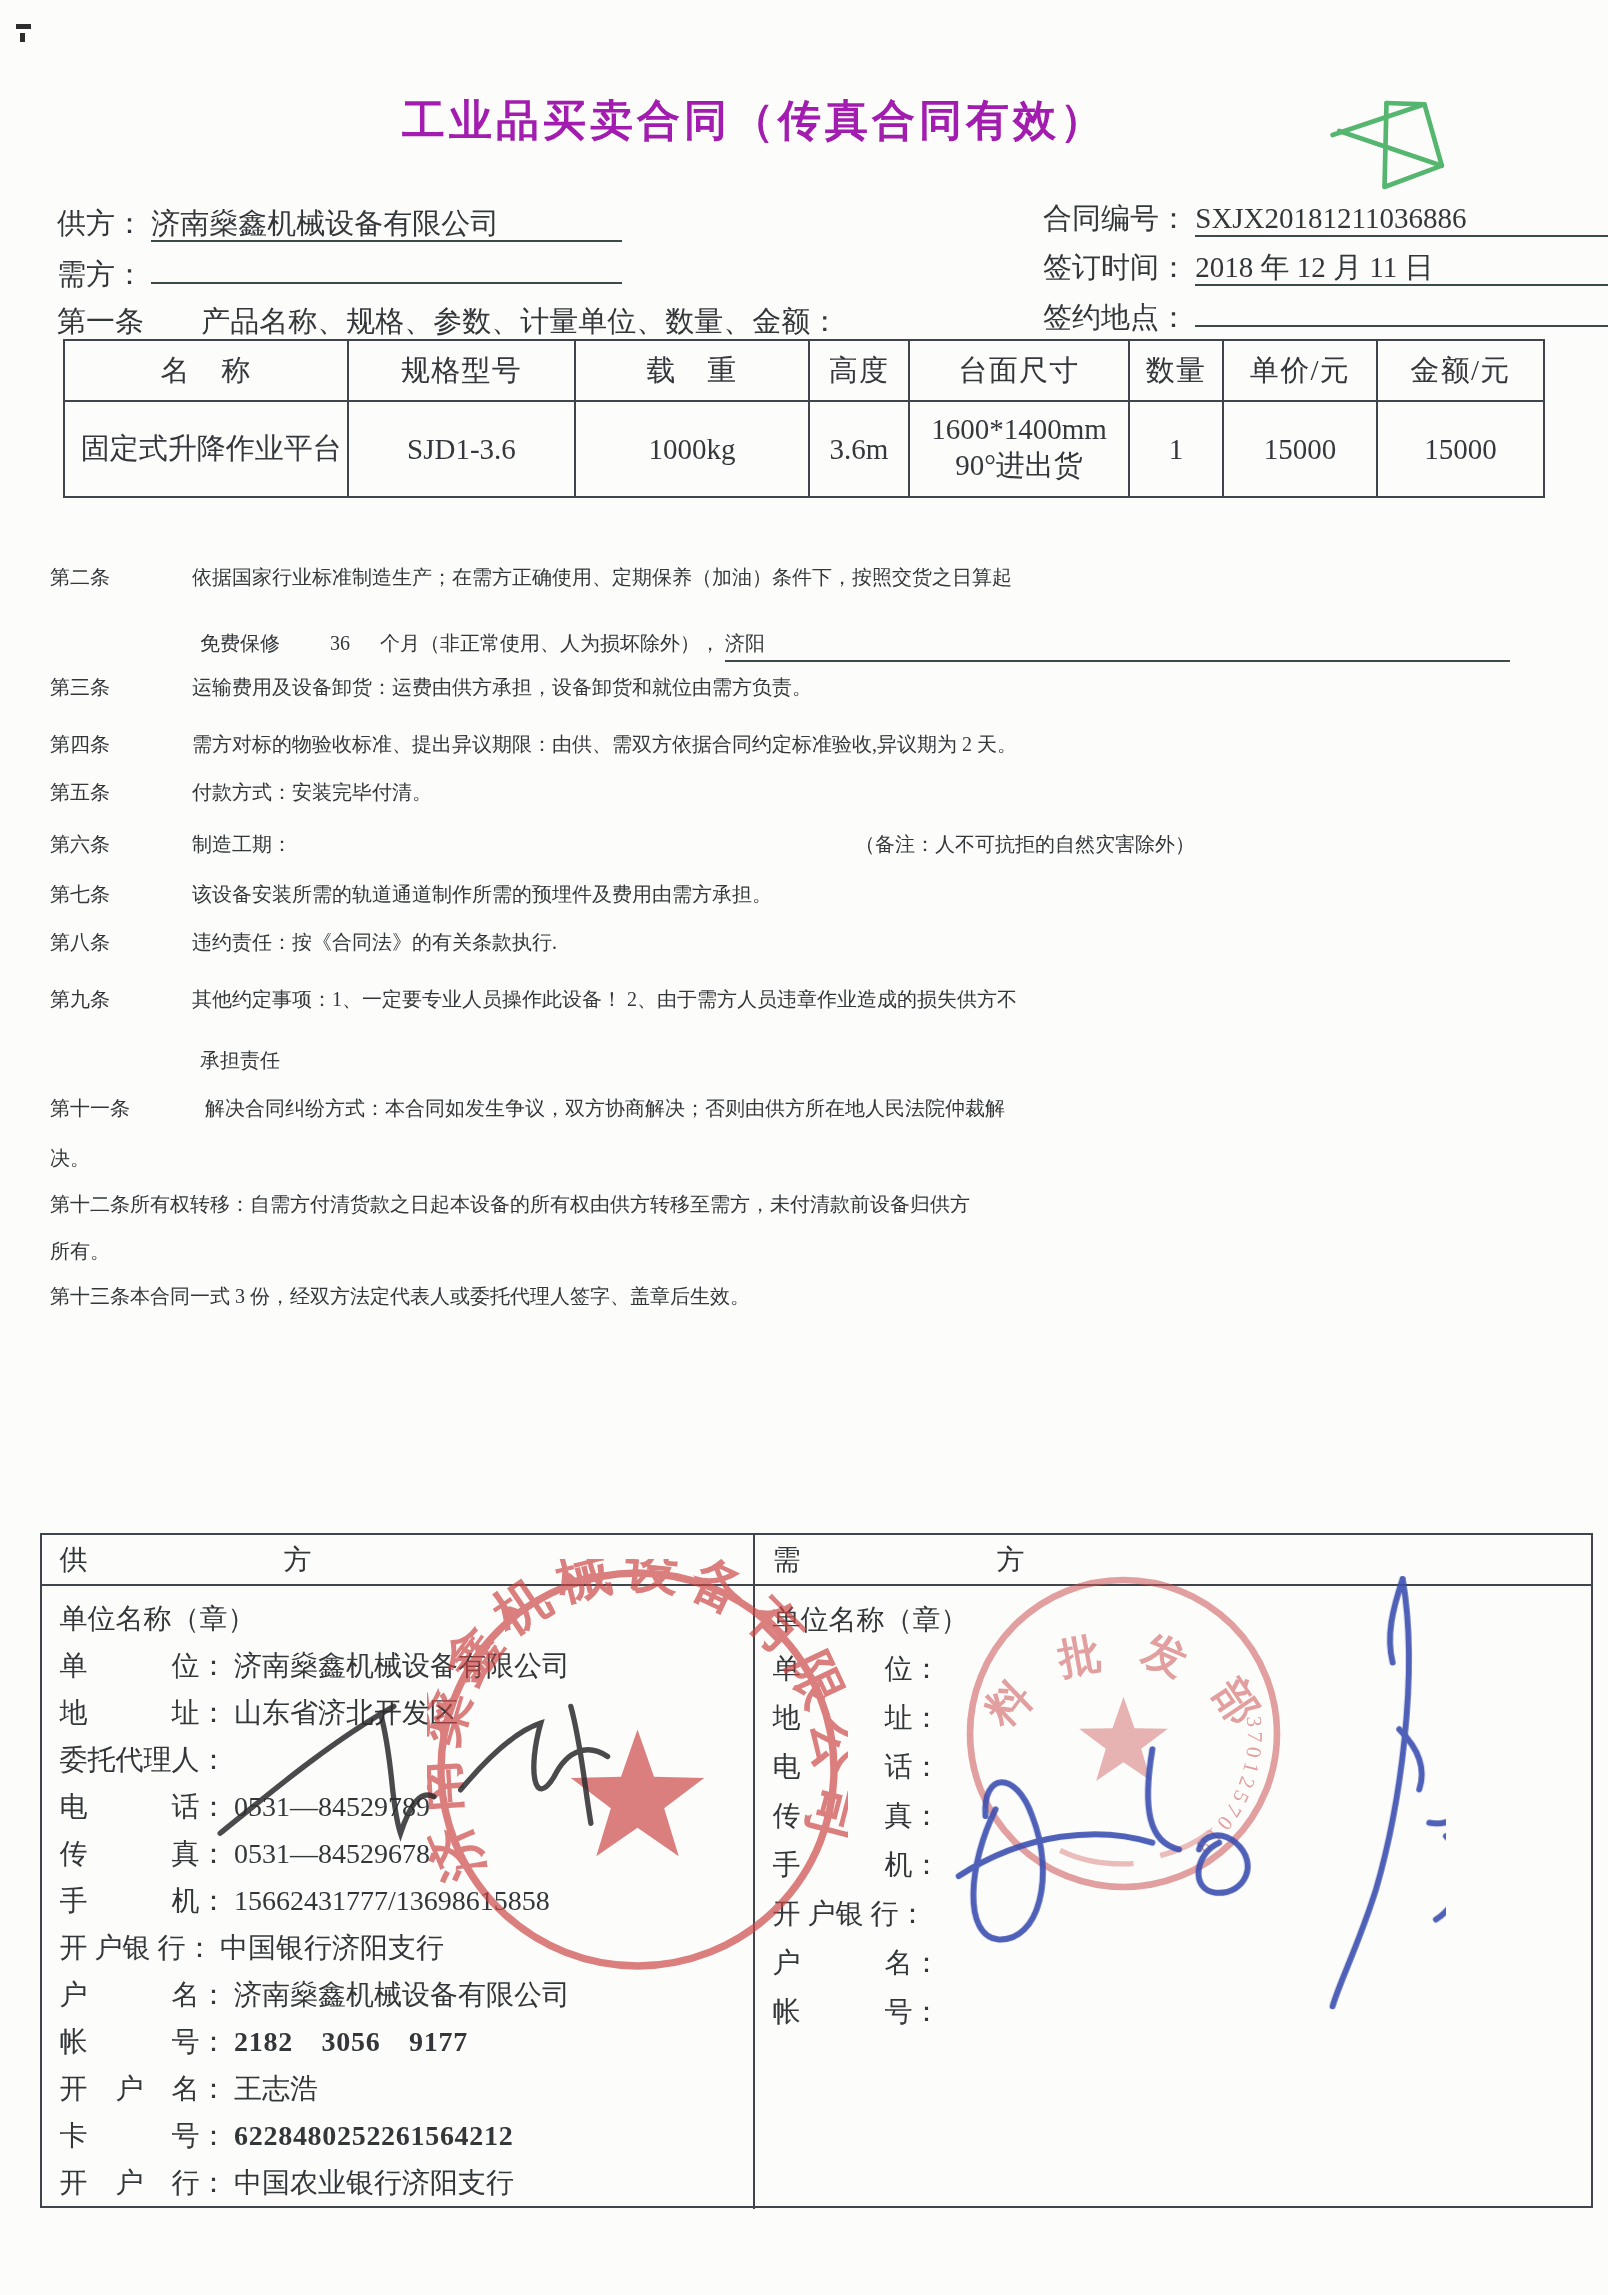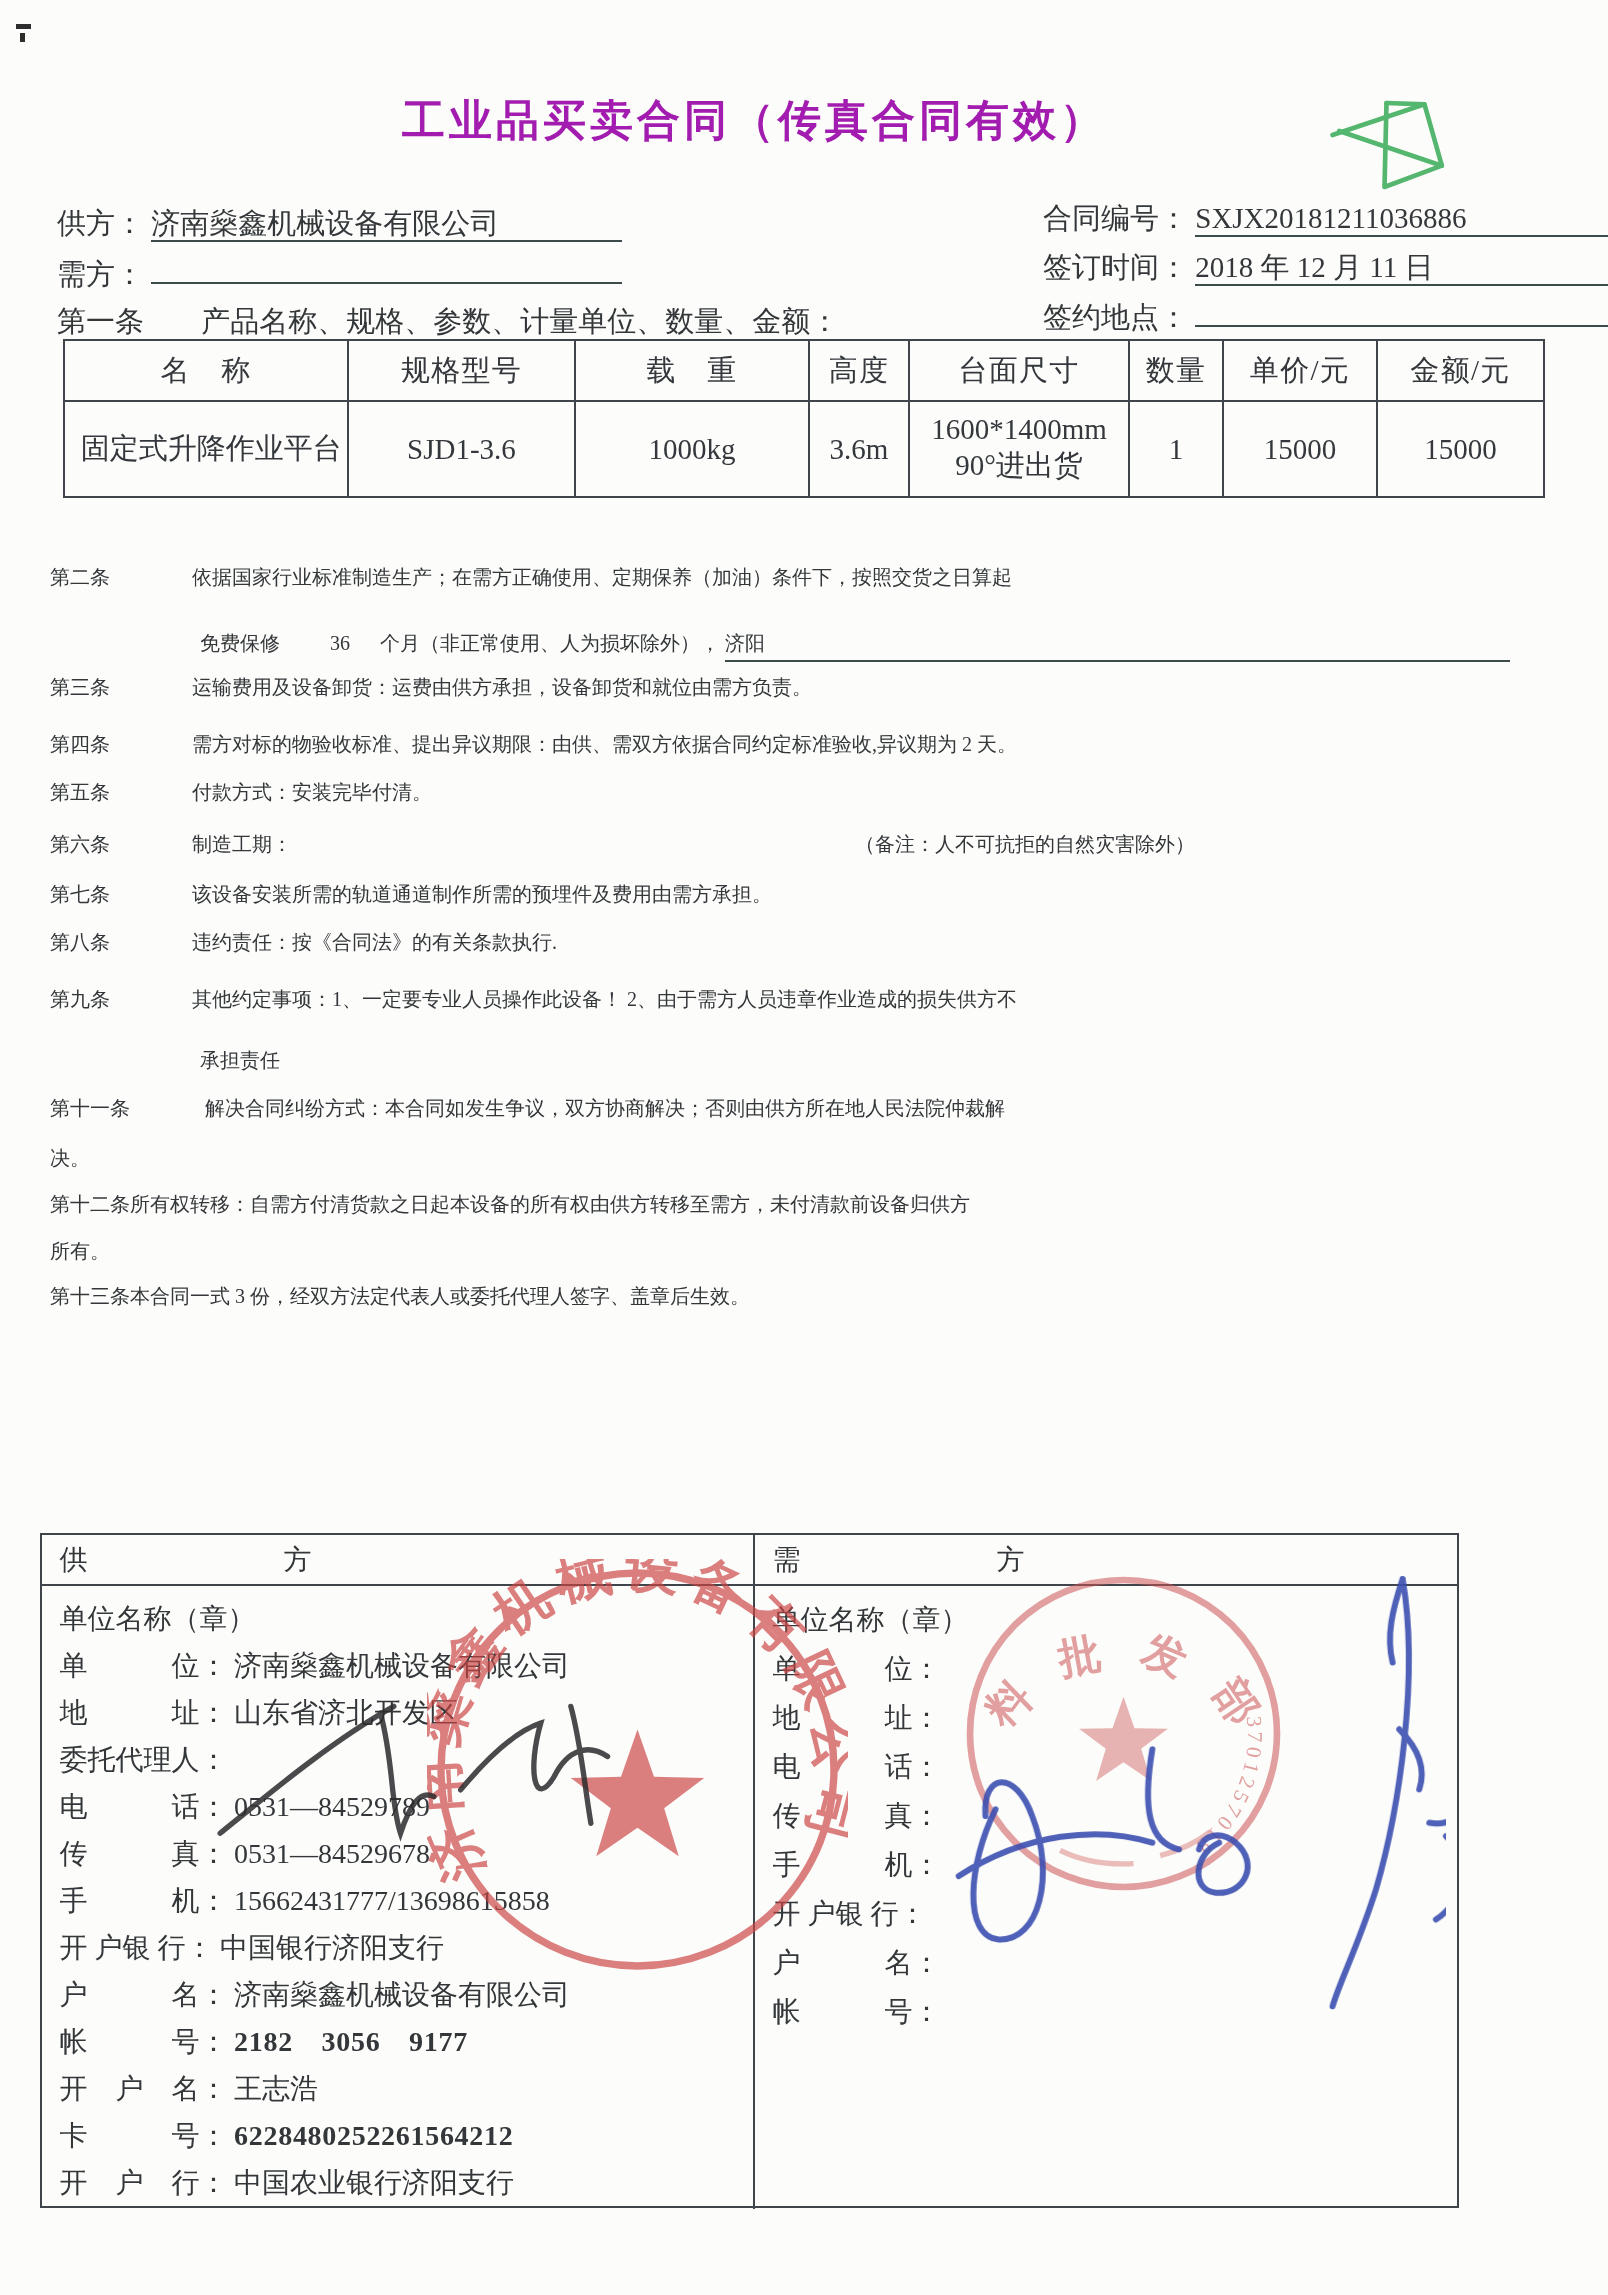--- a/index.html
+++ b/index.html
@@ -33,21 +33,21 @@
   table.prod td.name{text-align:right;}
   table.prod td.rmb{height:52px;text-align:left;padding-left:18.7px;}
   
   .clause{left:50px;width:1516px;font-size:20px;line-height:39px;white-space:nowrap;}
   .clabel{display:inline-block;min-width:137px;}
   .clabel4{display:inline-block;min-width:150px;}
   .indent{padding-left:150px;}
   .note-right{position:absolute;left:805px;top:0;}
   
   .sigtable{
-    left:40px;top:1533px;width:1419px;height:675px;
+    left:40px;top:1533px;width:1553px;height:675px;
     border:2px solid #3f454a;box-sizing:border-box;font-size:28px;
   }
   .sig-header{display:flex;height:49px;border-bottom:2px solid #3f454a;}
   .sig-header .cell{line-height:49px;padding-left:17.4px;box-sizing:border-box;}
   .sig-body{display:flex;height:623px;}
   .sig-col{box-sizing:border-box;padding:9.4px 0 0 17.4px;}
   .sig-col-left{width:713px;border-right:2px solid #3f454a;}
   .sig-col-right{flex:1;}
   .sig-row{line-height:47px;white-space:nowrap;}
   .sig-col-right .sig-row{line-height:49px;}

